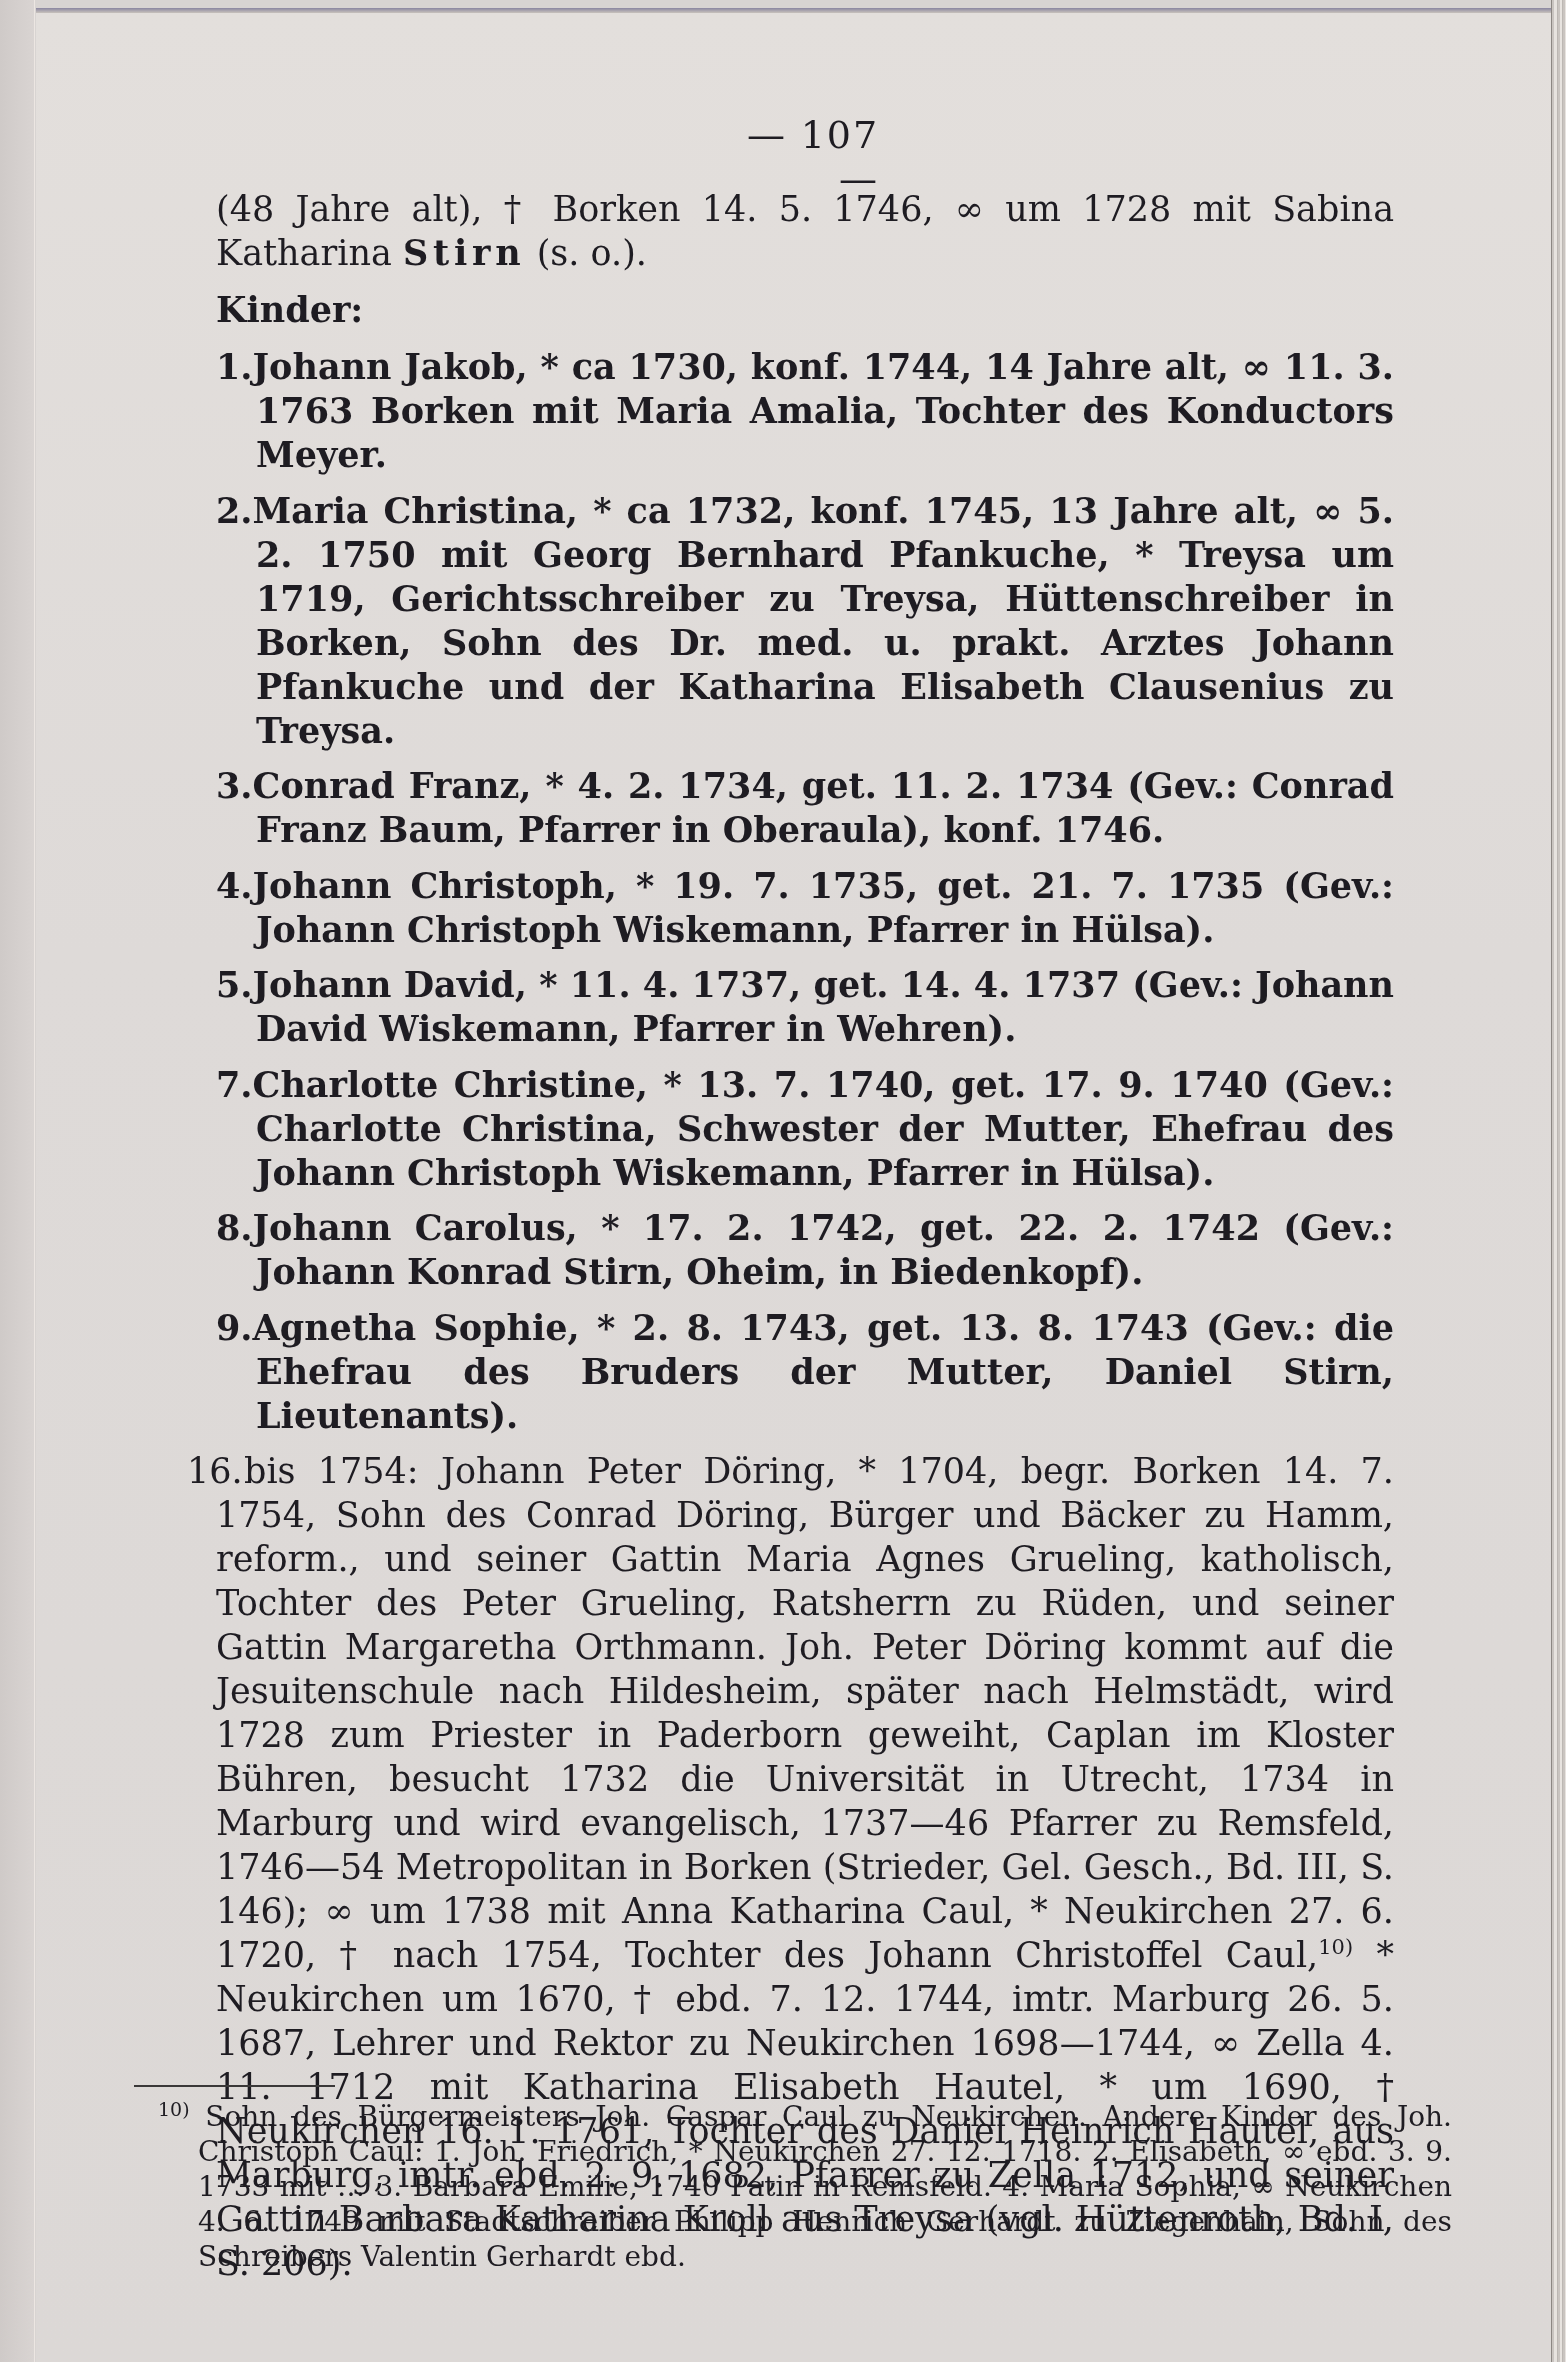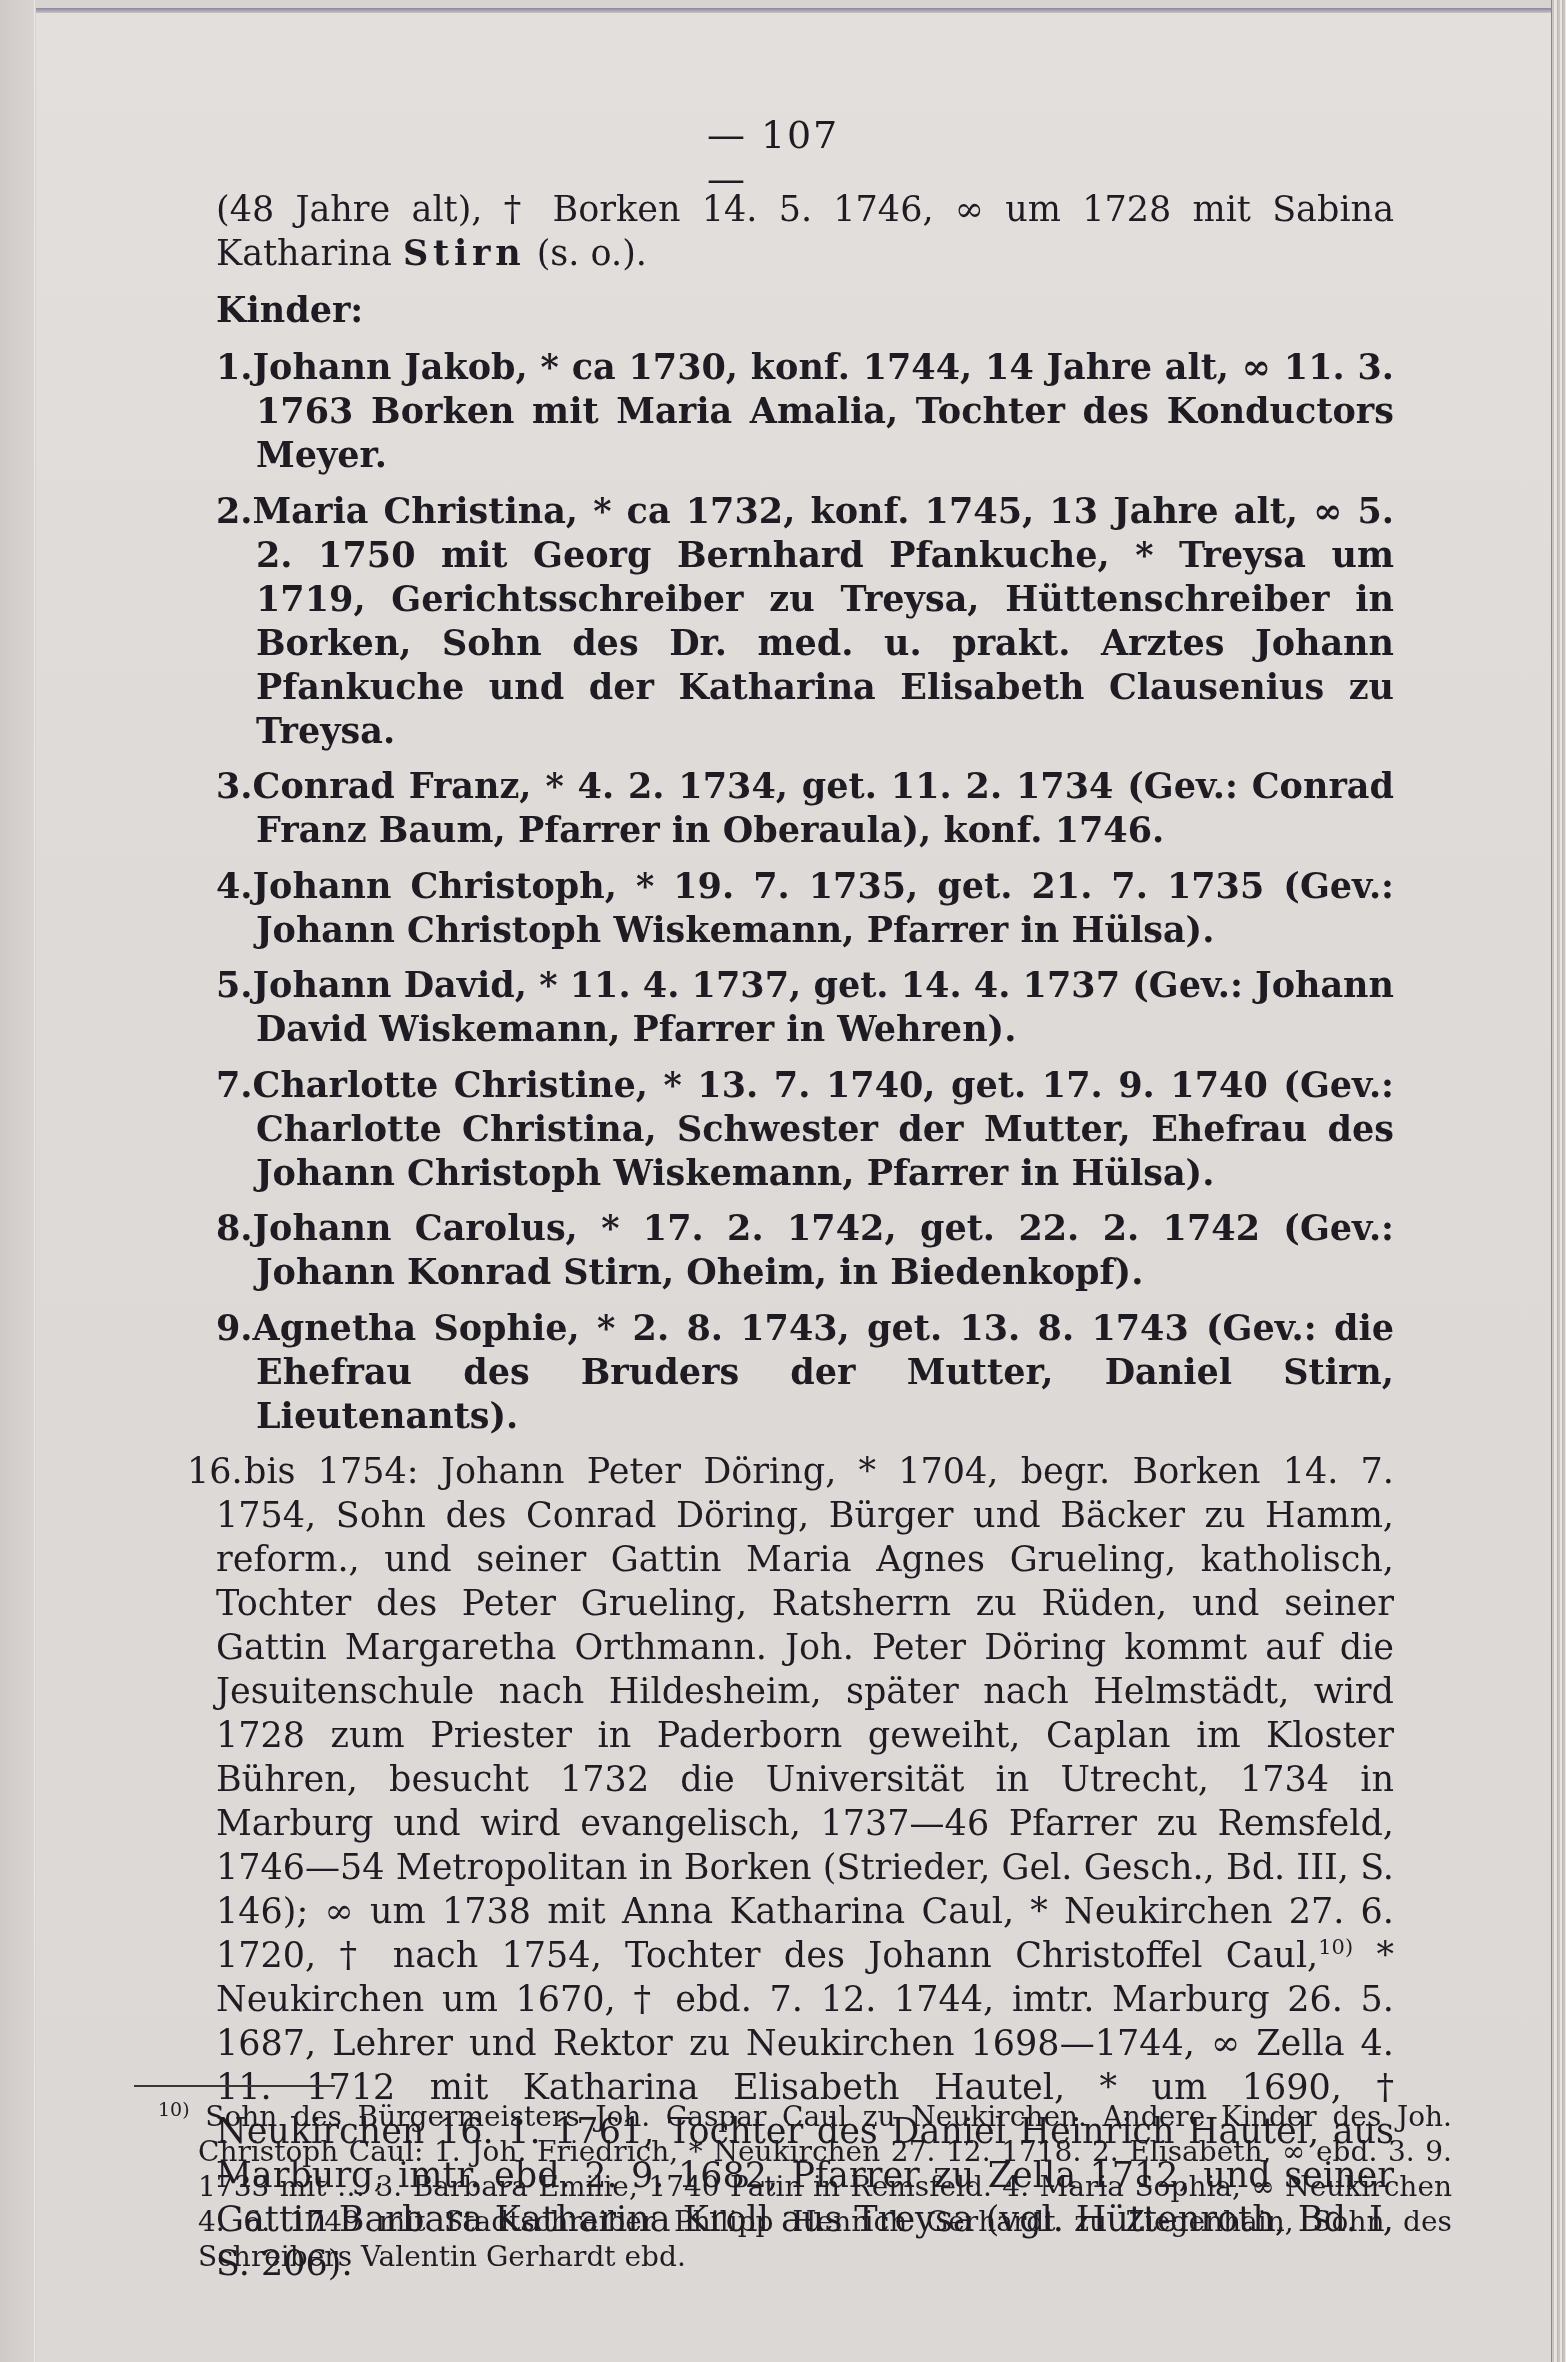--- a/index.html
+++ b/index.html
@@ -21,21 +21,21 @@
     .page-edge {
       position: absolute; right: 0; top: 0; width: 15.3px; height: 2363px;
       background: repeating-linear-gradient(90deg, #c9c4c0 0 1.9px, #e7e3df 1.9px 4.8px, #bcb7b3 4.8px 5.7px);
       border-left: 1.9px solid #8c8783;
     }
     .top-edge {
       position: absolute; left: 36px; top: 7.6px; width: 1520px; height: 5.7px;
       background: linear-gradient(to bottom, #8a86a0, #c8c2bc);
     }
     .page-number {
-      position: absolute; left: 707px; top: 113px; width: 172px; text-align: left;
+      position: absolute; left: 707px; top: 113px; width: 172px; text-align: right;
       font-size: 38px; letter-spacing: 1.9px;
     }
     .text-block {
       position: absolute; left: 216px; top: 187px; width: 1178px;
       font-size: 35px; line-height: 44px;
       text-align: justify;
     }
     .para { margin: 0; }
     .kinder-label { margin-top: 13px; margin-bottom: 13.4px; font-weight: bold; }
     .child {

